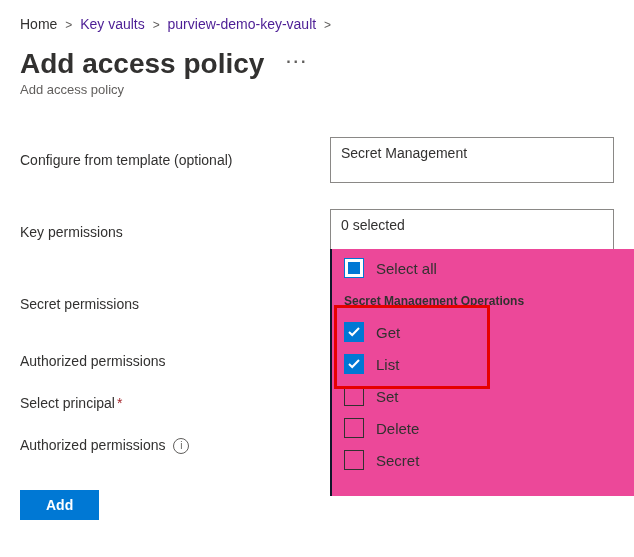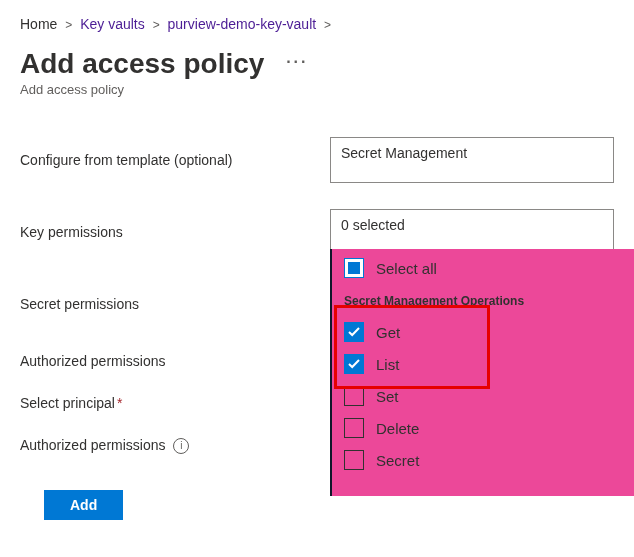--- a/index.html
+++ b/index.html
@@ -91,21 +91,20 @@
   }
   .add-btn {
     background: #0078d4;
     color: #fff;
     border: none;
     font-size: 14px;
     font-weight: 600;
     padding: 7px 26px;
     cursor: pointer;
     margin-top: 10px;
-    margin-left: 24px;
   }
 
   
   .dropdown {
     position: absolute;
     left: 310px;
     right: -20px;
     top: 112px;
     background: #ec4899;
     border-left: 2px solid #0f172a;

